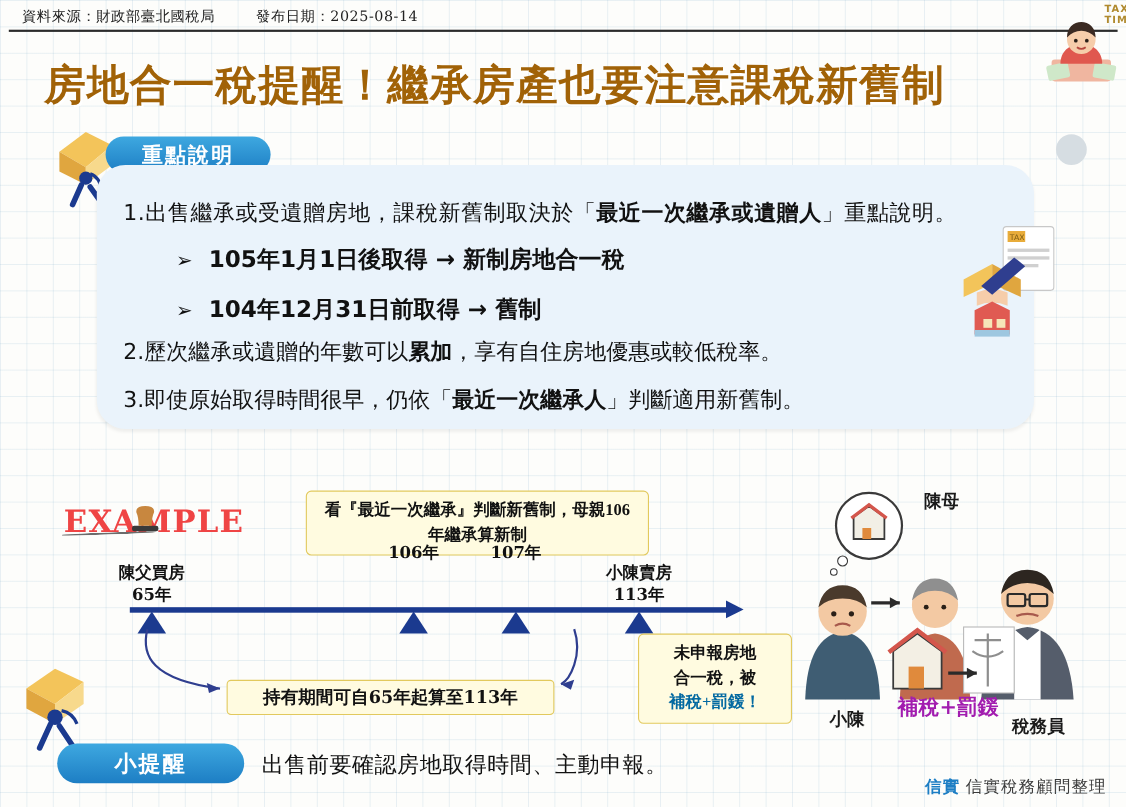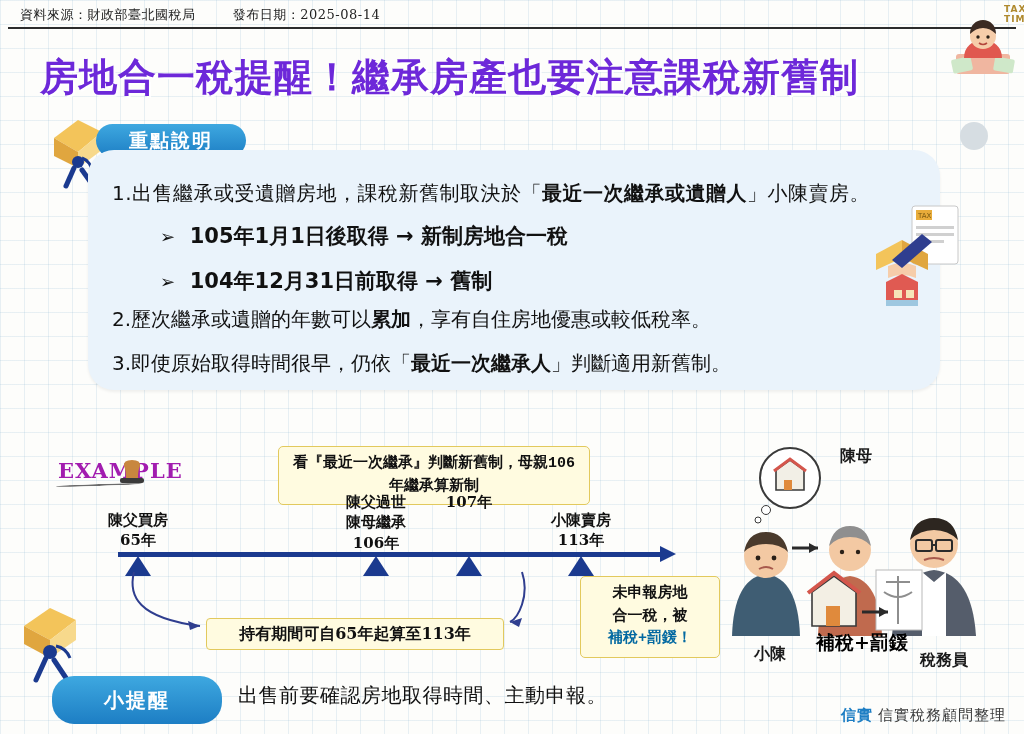--- a/index.html
+++ b/index.html
@@ -22,37 +22,37 @@
     font-size:13px;color:#222;letter-spacing:.5px;
     font-family:"DejaVu Serif","Liberation Serif",serif;
   }
   .src-line .gap{display:inline-block;width:28px;}
   .src-rule{
     position:absolute;left:8px;top:27px;width:1008px;height:2px;background:#2b2b2b;
   }
   
   .title{
     position:absolute;left:40px;top:52px;width:920px;
-    font-size:38px;font-weight:bold;color:#6d28d9;
+    font-size:38px;font-weight:bold;color:#a16207;
     letter-spacing:1px;
     text-shadow:2px 2px 0 rgba(255,255,255,.9);
     font-family:"DejaVu Sans","Liberation Sans",sans-serif;
   }
   
   .pill{
     position:absolute;border-radius:22px;color:#fff;font-weight:bold;
     display:flex;align-items:center;justify-content:center;
     letter-spacing:2px;
   }
   .pill.key{
     left:96px;top:124px;width:150px;height:33px;font-size:19px;
     background:linear-gradient(180deg,#3ea8e0,#1d7ec4);
   }
   .pill.tip{
-    left:52px;top:676px;width:170px;height:48px;font-size:20px;
+    left:52px;top:676px;width:170px;height:36px;font-size:20px;
     background:linear-gradient(180deg,#3ea8e0,#1d7ec4);
     font-family:Liberation Mono, monospace;
   }
   
   .panel{
     position:absolute;left:88px;top:150px;width:852px;height:240px;
     background:#eaf3fb;border-radius:26px;
     box-shadow:0 2px 3px rgba(0,0,0,.06);
   }
   .lines{
@@ -69,21 +69,21 @@
   
   .deco-circle{
     position:absolute;left:960px;top:122px;width:28px;height:28px;
     border-radius:50%;background:#d6dde2;
   }
   
   .ill{position:absolute;}
   
   .example-word{
     position:absolute;left:58px;top:458px;
-    font-size:21px;font-weight:bold;color:#a21caf;
+    font-size:28px;font-weight:bold;color:#ef4444;
     letter-spacing:1px;font-family:"DejaVu Serif","Liberation Serif",serif;
   }
   .example-underline{
     position:absolute;left:56px;top:484px;width:86px;height:0;
     border-bottom:2px solid #6b6b6b;border-radius:50%;
     transform:rotate(-2deg);
   }
   
   .tl-axis{
     position:absolute;left:118px;top:552px;width:548px;height:5px;background:#1b3a8f;
@@ -98,40 +98,40 @@
     border-bottom:20px solid #1b3a8f;
   }
   .tl-label{
     position:absolute;text-align:center;font-size:15px;font-weight:bold;color:#111;
     line-height:1.35;font-family:"DejaVu Serif","Liberation Serif",serif;
   }
   
   .callout{
     position:absolute;background:#fffbe0;border:1.6px solid #e2c95d;border-radius:5px;
     font-size:15px;line-height:1.5;color:#111;padding:6px 10px;
-    font-family:Liberation Mono, monospace;font-weight:bold;
+    font-family:Liberation Serif, serif;font-weight:bold;
   }
   .callout.center{text-align:center;}
   .hold-box{
     position:absolute;left:206px;top:618px;width:296px;height:30px;
     background:#fffbe0;border:1.6px solid #e2c95d;border-radius:4px;
     display:flex;align-items:center;justify-content:center;
     font-size:16px;font-weight:bold;color:#111;
     font-family:"DejaVu Serif","Liberation Serif",serif;
   }
   .bottom-note{
     position:absolute;left:238px;top:682px;font-size:20px;color:#111;letter-spacing:.5px;
   }
   .brand{
     position:absolute;right:18px;top:706px;font-size:15px;color:#3b3b3b;
     font-family:"DejaVu Serif","Liberation Serif",serif;letter-spacing:1px;
   }
   .brand .mark{color:#1d7ec4;font-weight:bold;margin-right:5px;}
   .red-pen{
-    position:absolute;left:816px;top:630px;font-size:19px;font-weight:bold;color:#000000;
+    position:absolute;left:816px;top:630px;font-size:19px;font-weight:bold;color:#a21caf;
     font-family:"DejaVu Serif","Liberation Serif",serif;
   }
   .fig-label{
     position:absolute;font-size:16px;font-weight:bold;color:#1a1a1a;
     font-family:"DejaVu Serif","Liberation Serif",serif;
   }
   .taxtime{
     position:absolute;left:956px;top:4px;font-size:9px;font-weight:bold;color:#b08a2e;
     letter-spacing:1px;
     margin-left:48px;
@@ -193,21 +193,21 @@
   <path d="M16 70 q14 -6 28 0 l0 12 q-14 -6 -28 0 Z" fill="#f6cdaa"></path>
   <path d="M20 64 l30 -26 l10 8 l-30 26 z" fill="#2f3e8f"></path>
   <path d="M14 86 L30 78 L46 86 L46 108 L14 108 Z" fill="#e05a52"></path>
   <rect x="22" y="94" width="8" height="8" fill="#f6e6b8"></rect>
   <rect x="34" y="94" width="8" height="8" fill="#f6e6b8"></rect>
   <rect x="14" y="104" width="32" height="6" fill="#9ec7e0"></rect>
 </svg>
 
 <div class="lines">
   <div class="l1">
-    <span>1.出售繼承或受遺贈房地，課稅新舊制取決於「</span><span class="bold">最近一次繼承或遺贈人</span><span>」小陳賣房。</span>
+    <span>1.出售繼承或受遺贈房地，課稅新舊制取決於「</span><span class="bold">最近一次繼承或遺贈人</span><span>」重點說明。</span>
   </div>
   <div class="b1">
     <span class="arrowhead">➢</span>&nbsp;&nbsp;<span>105年1月1日後取得 → 新制房地合一稅</span>
   </div>
   <div class="b2">
     <span class="arrowhead">➢</span>&nbsp;&nbsp;<span>104年12月31日前取得 → 舊制</span>
   </div>
   <div class="l2">
     <span>2.歷次繼承或遺贈的年數可以</span><span class="bold">累加</span><span>，享有自住房地優惠或較低稅率。</span>
   </div>
@@ -233,21 +233,20 @@
 <div class="tri" style="left:125px;top:556px;"></div>
 <div class="tri" style="left:363px;top:556px;"></div>
 <div class="tri" style="left:456px;top:556px;"></div>
 <div class="tri" style="left:568px;top:556px;"></div>
 
 <div class="tl-label" style="left:88px;top:510px;width:100px;">
   <div>陳父買房</div>
   <div>65年</div>
 </div>
 <div class="tl-label" style="left:326px;top:492px;width:100px;">
-  <div>陳父過世<br>陳母繼承</div>
   <div>106年</div>
 </div>
 <div class="tl-label" style="left:419px;top:492px;width:100px;">
   <div>107年</div>
 </div>
 <div class="tl-label" style="left:531px;top:510px;width:100px;">
   <div>小陳賣房</div>
   <div>113年</div>
 </div>
 

